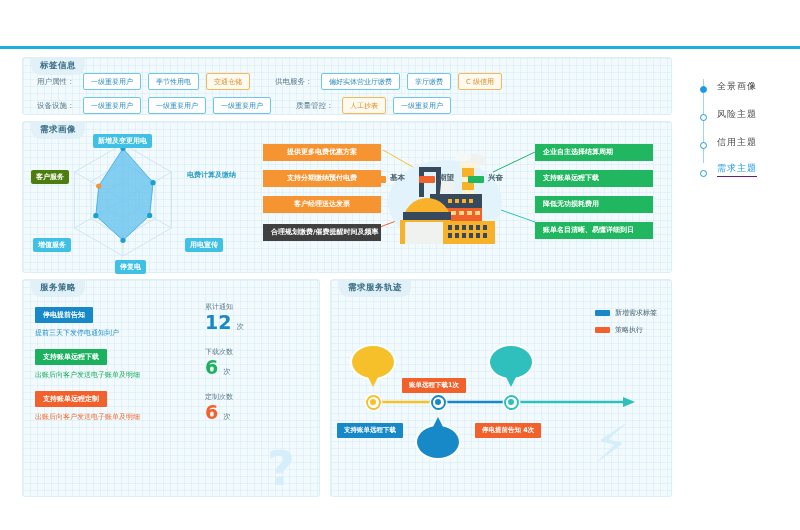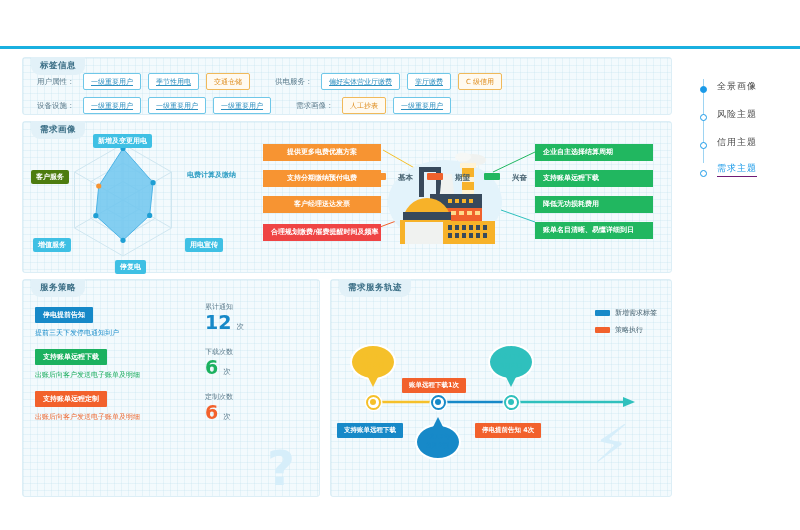--- a/index.html
+++ b/index.html
@@ -39,44 +39,44 @@
   
   #tagPanel { left:22px; top:8px; width:650px; height:58px; }
   .tag-rows{ position:absolute; inset:0; padding:13px 0 0 14px; z-index:3;}
   .tag-row{ display:flex; align-items:center; height:21px; margin-bottom:3px; }
   .tag-group{ display:flex; align-items:center; margin-right:18px; }
   .tag-label{ font-size:7.5px; color:#5b7b8c; width:46px; flex:none; }
   .chip{
     display:inline-block; font-size:7px; padding:2.5px 7px;
     border-radius:2px; margin-right:7px; white-space:nowrap;
   }
-  .chip.blue{ border:1px solid #6fc7e8; color:#2d8fc0; background:#ffffff;text-decoration:underline;}
+  .chip.blue{ border:1px solid #6fc7e8; color:#2d8fc0; background:#ffffff;}
   .chip.orange{ border:1px solid #f0b95a; color:#de8c1c; background:#fffaf0;}
 
   
   #portraitPanel { left:22px; top:72px; width:650px; height:152px; }
   #radarWrap{ position:absolute; left:12px; top:14px; width:240px; height:135px; z-index:3;}
   .ax-label{
     position:absolute; font-size:7px; padding:2px 5px; border-radius:2px;
     white-space:nowrap; color:#fff; font-weight:bold;
   }
   .ax-label.cy{ background:#3fc0e4; }
   .ax-label.og{ background:#4d7c0f; }
   .ax-plain{ position:absolute; font-size:7px; color:#2f9ec4; font-weight:bold; white-space:nowrap;}
 
   .banner{
     position:absolute; font-size:7px; color:#fff; font-weight:bold;
     padding:4px 8px; white-space:nowrap; z-index:4; line-height:1.35;
   }
   .banner.o{ background:#f79432; }
-  .banner.r{ background:#ef4444; }
+  .banner.r{ background:#404040; }
   .banner.g{ background:#21b760; }
 
   .legend{ position:absolute; left:370px; top:124px; display:flex; gap:14px; z-index:6;}
-  .legend-item{ display:flex; align-items:flex-start; gap:12px; font-size:7.5px; color:#46616f; font-weight:bold;}
+  .legend-item{ display:flex; align-items:flex-end; gap:4px; font-size:7.5px; color:#46616f; font-weight:bold;}
   .swatch{ width:16px; height:7px; border-radius:1px; }
 
   
   #strategyPanel{ left:22px; top:230px; width:298px; height:218px;padding-left:12px; }
   .strat-body{ position:absolute; left:12px; top:22px; right:10px; z-index:3;}
   .strat-row{ margin-bottom:6px; position:relative; }
   .badge{
     display:inline-block; color:#fff; font-size:7px; font-weight:bold;
     padding:3px 8px; border-radius:1px; position:relative;
   }
@@ -169,21 +169,21 @@
           </div>
         </div>
         <div class="tag-row">
           <div class="tag-group">
             <span class="tag-label">设备设施：</span>
             <span class="chip blue">一级重要用户</span>
             <span class="chip blue">一级重要用户</span>
             <span class="chip blue">一级重要用户</span>
           </div>
           <div class="tag-group">
-            <span class="tag-label">需求画像：</span>
+            <span class="tag-label">质量管控：</span>
             <span class="chip orange">人工抄表</span>
             <span class="chip blue">一级重要用户</span>
           </div>
         </div>
       </div>
   </div>
 
   <div class="panel" id="portraitPanel">
     <div class="panel-title">需求画像</div>
 

